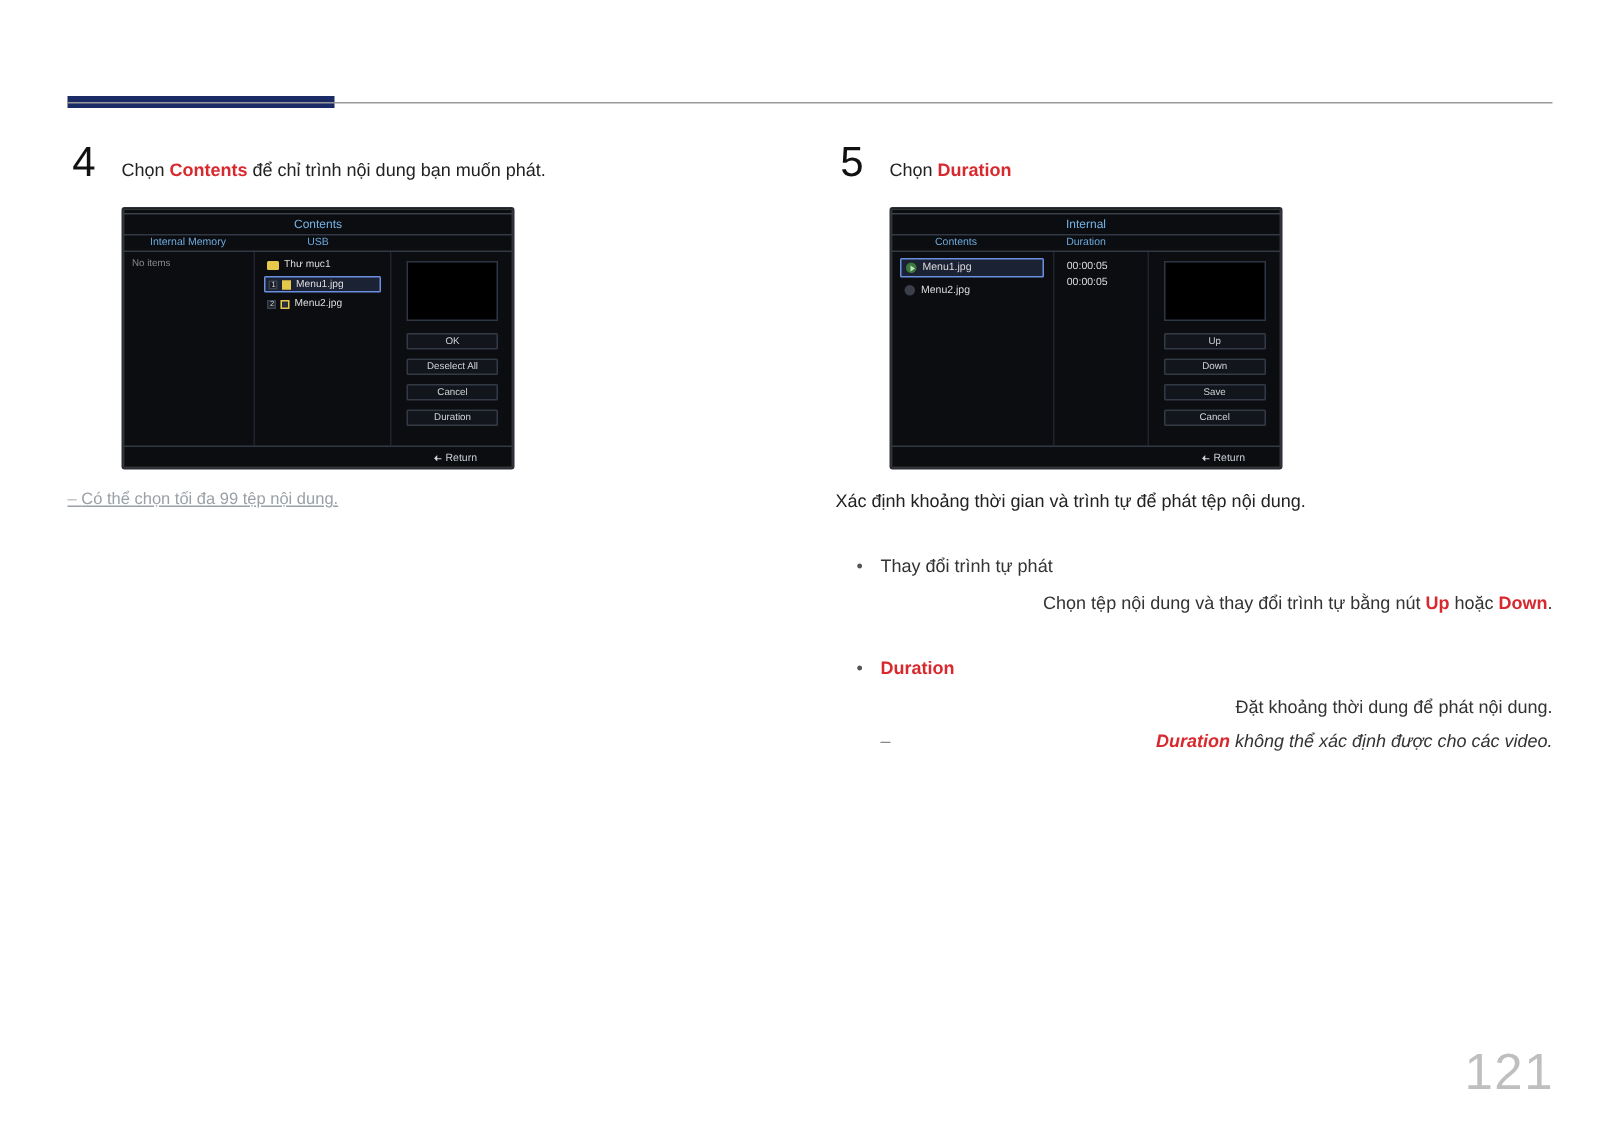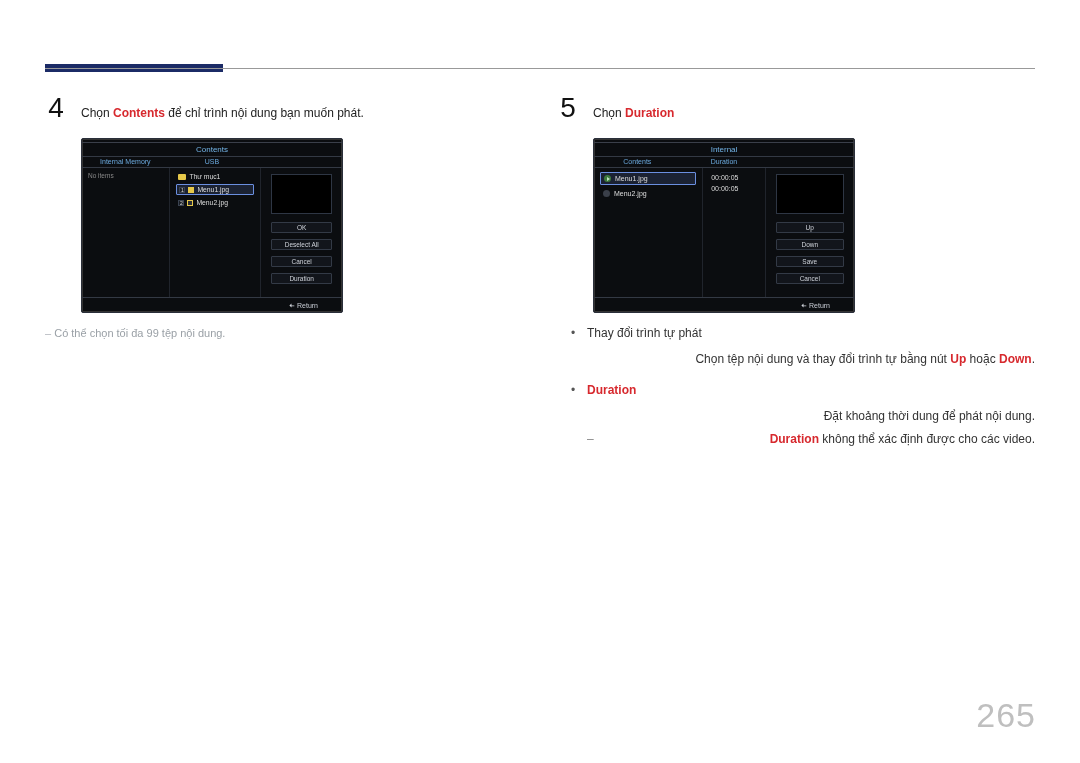--- a/index.html
+++ b/index.html
@@ -31,28 +31,28 @@
   .col { flex: 1 1 0; }
   .step {
     display: flex; gap: 14px; margin-bottom: 14px;
     align-items: baseline;
   }
   .step-num { font-size: 28px; font-weight: 300; color: #111; width: 22px; text-align: center;}
   .step-text { font-size: 12px; color: #222; line-height: 1.6; }
   .step-text .hl-red, .hl-red { color: #d7292e; font-weight: 600; }
   .block-text { font-size: 12px; color: #222; line-height: 1.9; }
   .note {
-    margin-top: 14px; font-size: 11px; color: #9aa0a6;
+    margin-top: 14px; font-size: 11px; color: #9aa0a6; text-decoration: underline;
   }
   .note .dash::before { content: "– "; color:#b0b5bb;}
-  ul.bullets { list-style: none; margin-left: 14px; margin-top:10px;}
+  ul.bullets { list-style: none; margin-left: 14px; margin-top:21px;}
   ul.bullets > li { position: relative; padding-left: 16px; margin-bottom: 10px; line-height:1.8;}
   ul.bullets > li::before { content: "•"; position: absolute; left: 0; top: 0; color:#555; font-size:12px;}
   ul.dashes { list-style: none; margin-left: 0px; margin-top:2px;}
-  ul.dashes > li { position: relative; padding-left: 14px; margin-bottom: 3px; line-height:1.8;}
+  ul.dashes > li { position: relative; padding-left: 14px; margin-bottom: 3px; line-height:1.8;font-style:italic;}
   ul.dashes > li::before { content: "–"; position: absolute; left: 0; top: 0; color:#888;}
   .block-under-bullet { padding-left:16px; margin-top:-6px; margin-bottom:8px; line-height:1.8;text-align:right;}
 
   
   .shot {
     width: 262px; height: 175px;
     border: 1px solid #2a2f3a;
     border-radius: 2px;
     background: #0b0d10;
     margin-left: 36px;
@@ -241,20 +241,21 @@
       </div>
       <div class="footer">
         <span class="ret-ico">
           <svg viewBox="0 0 10 10">
               <path d="M5 1v4H2l3 3 3-3H6V1z" fill="#cfd3da" transform="rotate(90 5 5)"></path>
             </svg>
         </span>&nbsp;<span>Return</span>
       </div>
     </div>
 
+    <div class="block-text">Xác định khoảng thời gian và trình tự để phát tệp nội dung.</div>
 
     <ul class="bullets">
       <li>
         <span>Thay đổi trình tự phát</span>
       </li>
     </ul>
     <div class="block-under-bullet" style="margin-left:14px;">
       <span>Chọn tệp nội dung và thay đổi trình tự bằng nút </span><span class="hl-red">Up</span><span> hoặc </span><span class="hl-red">Down</span><span>.</span>
     </div>
 
@@ -267,13 +268,13 @@
       <span>Đặt khoảng thời dung để phát nội dung.</span>
       <ul class="dashes">
         <li><span class="hl-red">Duration</span><span> không thể xác định được cho các video.</span></li>
       </ul>
     </div>
 
 
   </div>
 </div>
 
-<div class="page-num">265</div>
+<div class="page-num">121</div>
 
 </body></html>

